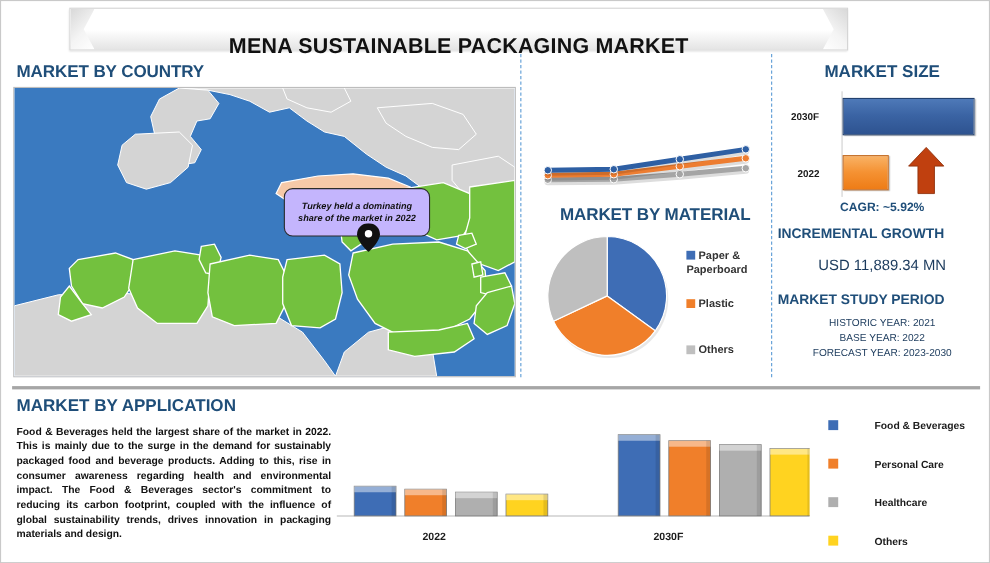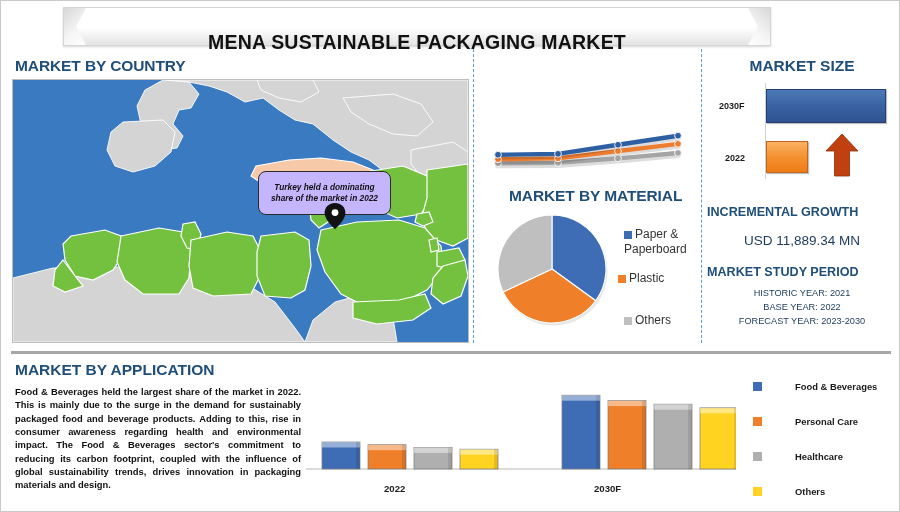--- a/index.html
+++ b/index.html
@@ -69,21 +69,21 @@
   .lgd-row{display:flex;align-items:center;margin-bottom:2px;}
   .lgd-line{width:26px;height:3px;position:relative;margin-right:5px;border-radius:2px;}
   .lgd-line i{
     position:absolute;left:9px;top:-3px;width:9px;height:9px;border-radius:50%;
     display:block;
   }
   .lgd-txt{font-size:9.3px;font-weight:bold;color:#1b1b1b;white-space:nowrap;}
 
   
   #mat-panel{position:absolute;left:481px;top:182px;width:212px;height:158px;}
-  .pie-lgd{position:absolute;font-size:12px;font-weight:normal;color:#333;line-height:1.25;}
+  .pie-lgd{position:absolute;font-size:10px;font-weight:bold;color:#333;line-height:1.25;}
   .pie-sw{display:inline-block;width:8px;height:8px;margin-right:3px;vertical-align:-1px;}
 
   
   #size-panel{position:absolute;left:706px;top:52px;width:190px;height:290px;}
   .ms-h{width:100%;text-align:center;color:#1F4E79;font-weight:bold;font-size:15.5px;}
   .ms-cat{position:absolute;font-size:9px;font-weight:bold;color:#1b1b1b;}
   .ms-bar{position:absolute;}
   .cagr{
     position:absolute;width:100%;text-align:center;color:#1F4E79;
     font-weight:bold;font-size:11px;
@@ -226,21 +226,21 @@
       <g id="pie-g">
           <ellipse cx="61.5" cy="62.5" rx="54" ry="54" fill="#00000018"></ellipse>
           <path d="M60,60 L60,6 A54,54 0 0 1 103.68691769624716,91.74040362379355 Z" fill="#3E6DB5" stroke="#ffffff" stroke-width="1.1"></path>
           <path d="M60,60 L103.68691769624716,91.74040362379355 A54,54 0 0 1 11.139339166834944,82.99208174451391 Z" fill="#F07F2A" stroke="#ffffff" stroke-width="1.1"></path>
           <path d="M60,60 L11.139339166834944,82.99208174451391 A54,54 0 0 1 59.99999999999999,6 Z" fill="#BFBFBF" stroke="#ffffff" stroke-width="1.1"></path>
         </g>
     </svg>
     <div class="pie-lgd" style="left:142px;top:44px;width:70px;">
       <span class="pie-sw" style="background:#3E6DB5;"></span><span>Paper &amp; Paperboard</span>
     </div>
-    <div class="pie-lgd" style="left:136px;top:88px;">
+    <div class="pie-lgd" style="left:142px;top:88px;">
       <span class="pie-sw" style="background:#F07F2A;"></span><span>Plastic</span>
     </div>
     <div class="pie-lgd" style="left:142px;top:130px;">
       <span class="pie-sw" style="background:#BFBFBF;"></span><span>Others</span>
     </div>
   </div>
 
   <div id="size-panel">
     <div class="ms-h" style="position:absolute;left:0;top:4px;">MARKET SIZE</div>
 
@@ -253,20 +253,21 @@
       <div class="ms-cat" style="left:10px;top:70px;">2022</div>
       <div class="ms-bar" style="left:51px;top:58px;width:40px;height:30px;
            background:linear-gradient(180deg,#F9B265 0%,#F59233 48%,#EE7C16 100%);
            border:1px solid #c1661a;box-shadow:1px 1px 1px rgba(0,0,0,.25);"></div>
 
       <svg style="position:absolute;left:110px;top:50px;" width="34" height="44" viewBox="0 0 34 44">
         <path d="M17,1 L33,18 L24.5,18 L24.5,43 L9.5,43 L9.5,18 L1,18 Z" fill="#C0400F" stroke="#8e2f09" stroke-width="0.8"></path>
       </svg>
     </div>
 
+    <div class="cagr" style="left:0;top:130px;">CAGR:  ~5.92%</div>
 
     <div class="kv-h" style="position:absolute;left:0;top:152px;">INCREMENTAL GROWTH</div>
     <div class="kv-v" style="position:absolute;left:0;top:180px;">USD 11,889.34 MN</div>
 
     <div class="kv-h" style="position:absolute;left:0;top:212px;">MARKET STUDY PERIOD</div>
     <div class="kv-s" style="position:absolute;left:0;top:234px;">HISTORIC YEAR: 2021</div>
     <div class="kv-s" style="position:absolute;left:0;top:248px;">BASE YEAR: 2022</div>
     <div class="kv-s" style="position:absolute;left:0;top:262px;">FORECAST YEAR: 2023-2030</div>
   </div>
 

